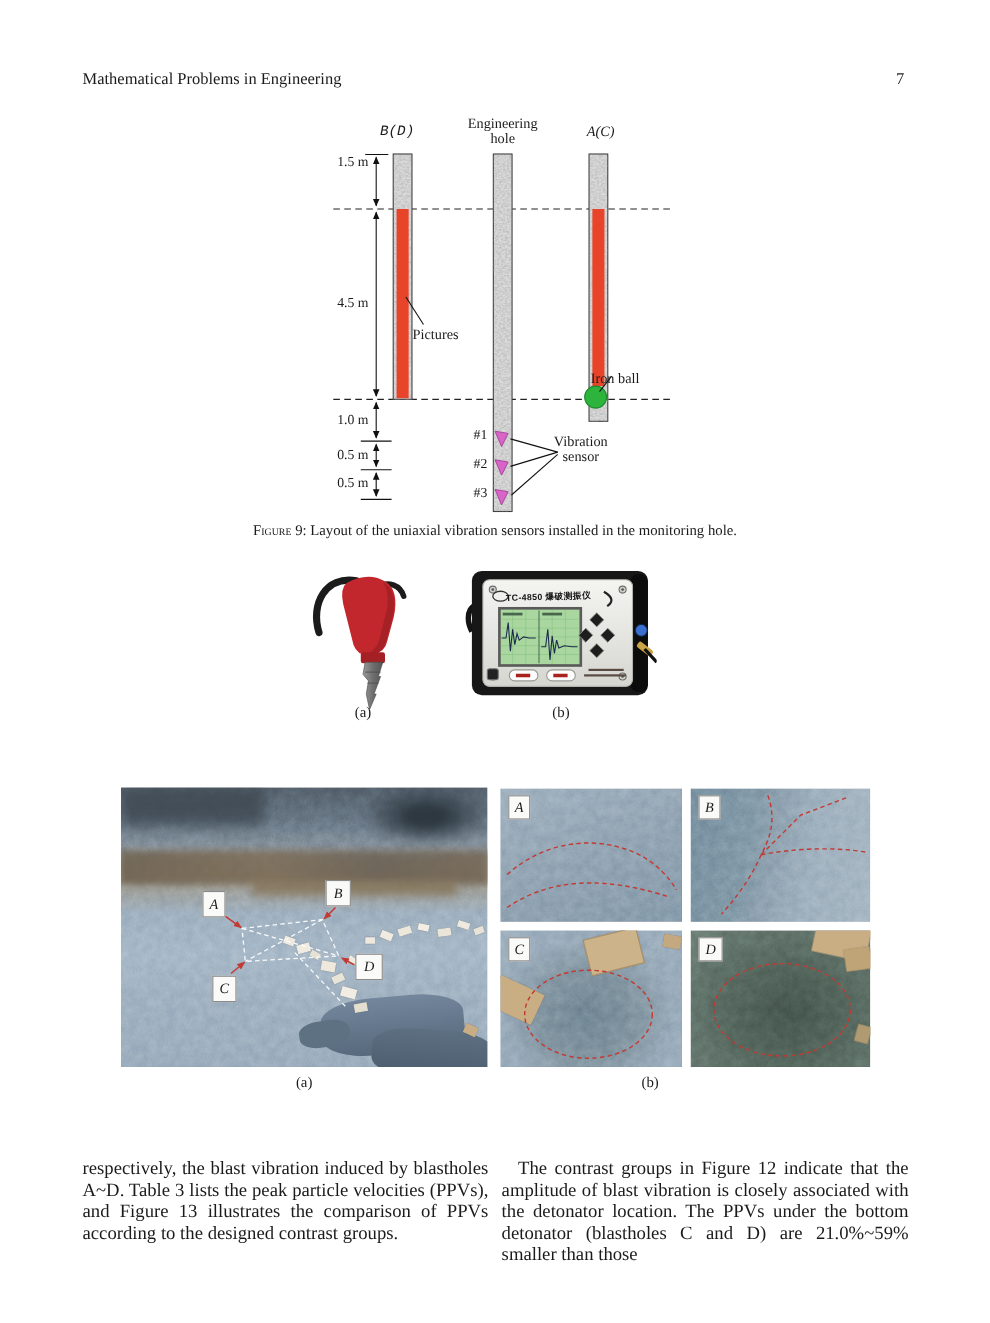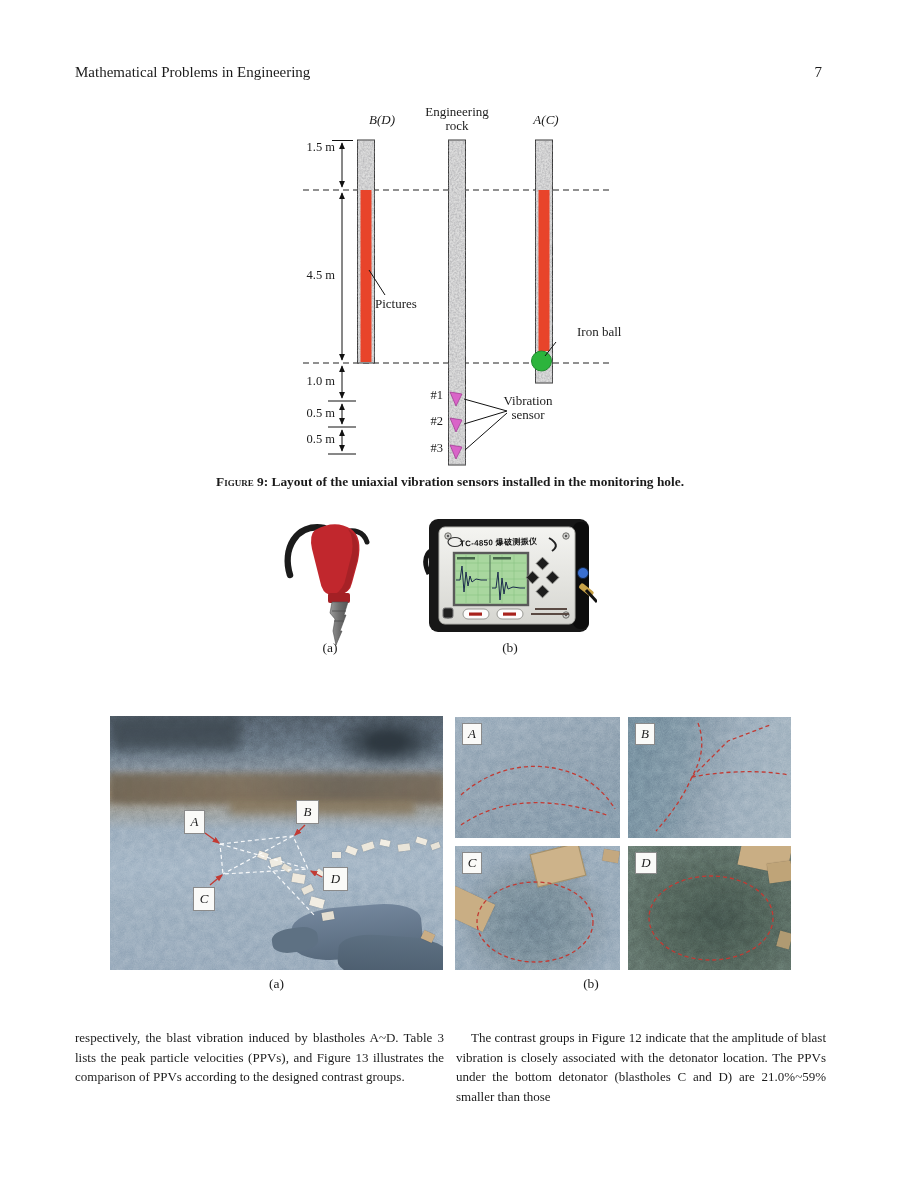--- a/index.html
+++ b/index.html
@@ -26,21 +26,21 @@
   
   .photo{position:absolute;overflow:hidden;}
   .ph-noise,.ov{position:absolute;left:0;top:0;width:100%;height:100%;}
   .ph-noise{mix-blend-mode:overlay;}
   .pl-box{position:absolute;background:#fafaf8;border:1px solid #8a8a8a;display:flex;align-items:center;
           justify-content:center;font-style:italic;font-size:13px;font-family:"Liberation Serif",serif;z-index:6;}
   .frag{position:absolute;z-index:3;box-shadow:0 0 1px rgba(0,0,0,.35);}
   .rock{position:absolute;z-index:2;}
   .patch{position:absolute;z-index:1;}
   
-  .col{position:absolute;top:1028px;width:369px;font-size:13px;line-height:19.6px;text-align:justify;}
+  .col{position:absolute;top:1052px;width:369px;font-size:17px;line-height:19.6px;text-align:justify;}
   .col.right{left:456px;width:370px;}
   .col.right .para{text-indent:15px;}
   .col.left{left:75px;}
 </style>
 </head>
 <body>
 
 <svg width="0" height="0" style="position:absolute">
   <defs>
     <marker id="ah" markerWidth="8" markerHeight="8" refX="6.2" refY="3" orient="auto-start-reverse" markerUnits="userSpaceOnUse">
@@ -120,43 +120,43 @@
         <line x1="222" y1="308" x2="180" y2="345"></line>
       </g>
 
       <g fill="#d964c8" stroke="#a33b96" stroke-width="0.8">
         <polygon points="165,287 177,289 171,301"></polygon>
         <polygon points="165,313 177,315 171,327"></polygon>
         <polygon points="165,340 177,342 171,354"></polygon>
       </g>
     </svg>
     
-    <div class="f9lab ital" style="left:76px;top:8px;width:42px;">B(D)</div>
+    <div class="f9lab ital" style="left:55px;top:8px;width:42px;font-family:Liberation Mono, monospace;">B(D)</div>
     <div class="f9lab" style="left:134px;top:0px;width:76px;">
       <div>Engineering</div>
-      <div>rock</div>
+      <div>hole</div>
     </div>
     <div class="f9lab ital" style="left:240px;top:8px;width:42px;">A(C)</div>
     <div class="dim" style="top:35px;">1.5 m</div>
     <div class="dim" style="top:163px;">4.5 m</div>
     <div class="dim" style="top:269px;">1.0 m</div>
     <div class="dim" style="top:301px;">0.5 m</div>
     <div class="dim" style="top:327px;">0.5 m</div>
     <div class="f9lab" style="left:90px;top:192px;width:70px;text-align:left;">Pictures</div>
-    <div class="f9lab" style="left:252px;top:220px;width:60px;text-align:left;margin-left:40px;">Iron ball</div>
+    <div class="f9lab" style="left:252px;top:232px;width:60px;text-align:left;">Iron ball</div>
     <div class="sensnum" style="top:283px;">#1</div>
     <div class="sensnum" style="top:309px;">#2</div>
     <div class="sensnum" style="top:336px;">#3</div>
     <div class="f9lab" style="left:202px;top:289px;width:82px;">
       <div>Vibration</div>
       <div>sensor</div>
     </div>
   </div>
 
-  <div class="cap" style="top:473px;font-weight:bold;">
+  <div class="cap" style="top:473px;">
     <span class="sc">Figure 9:</span><span> Layout of the uniaxial vibration sensors installed in the monitoring hole.</span>
   </div>
 
   <div class="fig10a">
     <svg width="104" height="130" viewBox="0 0 104 130">
       <path d="M12,60 C4,34 18,8 46,13" stroke="#1b1b1b" stroke-width="6.5" fill="none" stroke-linecap="round"></path>
       <path d="M64,18 C76,13 86,17 89,27" stroke="#1b1b1b" stroke-width="5" fill="none" stroke-linecap="round"></path>
       <path d="M37,15 Q57,4 73,14 Q85,22 80,46 L74,68 Q72,78 61,80 L52,80 Q44,78 42,66 L34,34 Q31,20 37,15 Z" fill="#c1272d"></path>
       <path d="M70,14 Q84,22 79,46 L73,68 Q71,78 61,80 L56,80 Q66,74 68,62 L74,38 Q76,22 70,14 Z" fill="#8f1d21" opacity="0.55"></path>
       <rect x="50" y="78" width="22" height="10" rx="2" fill="#a42025"></rect>

